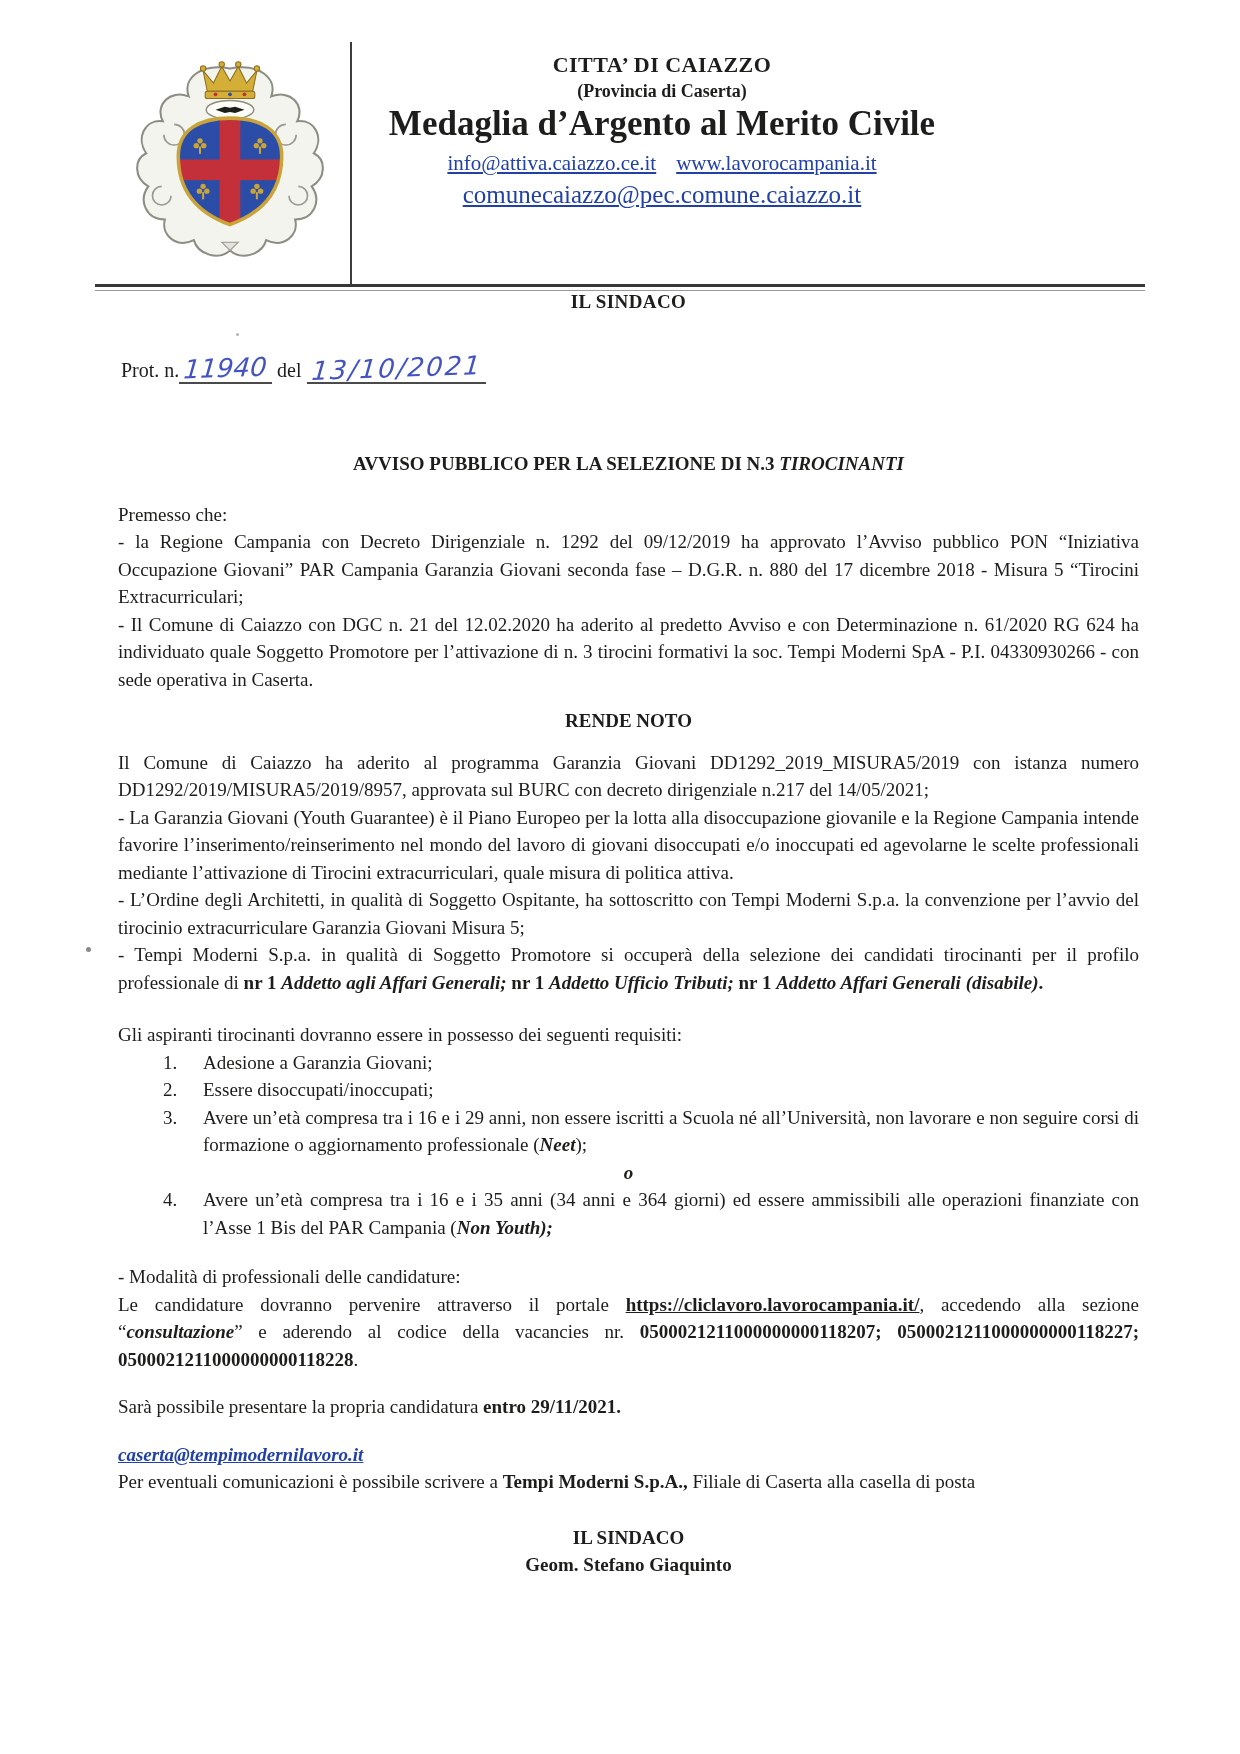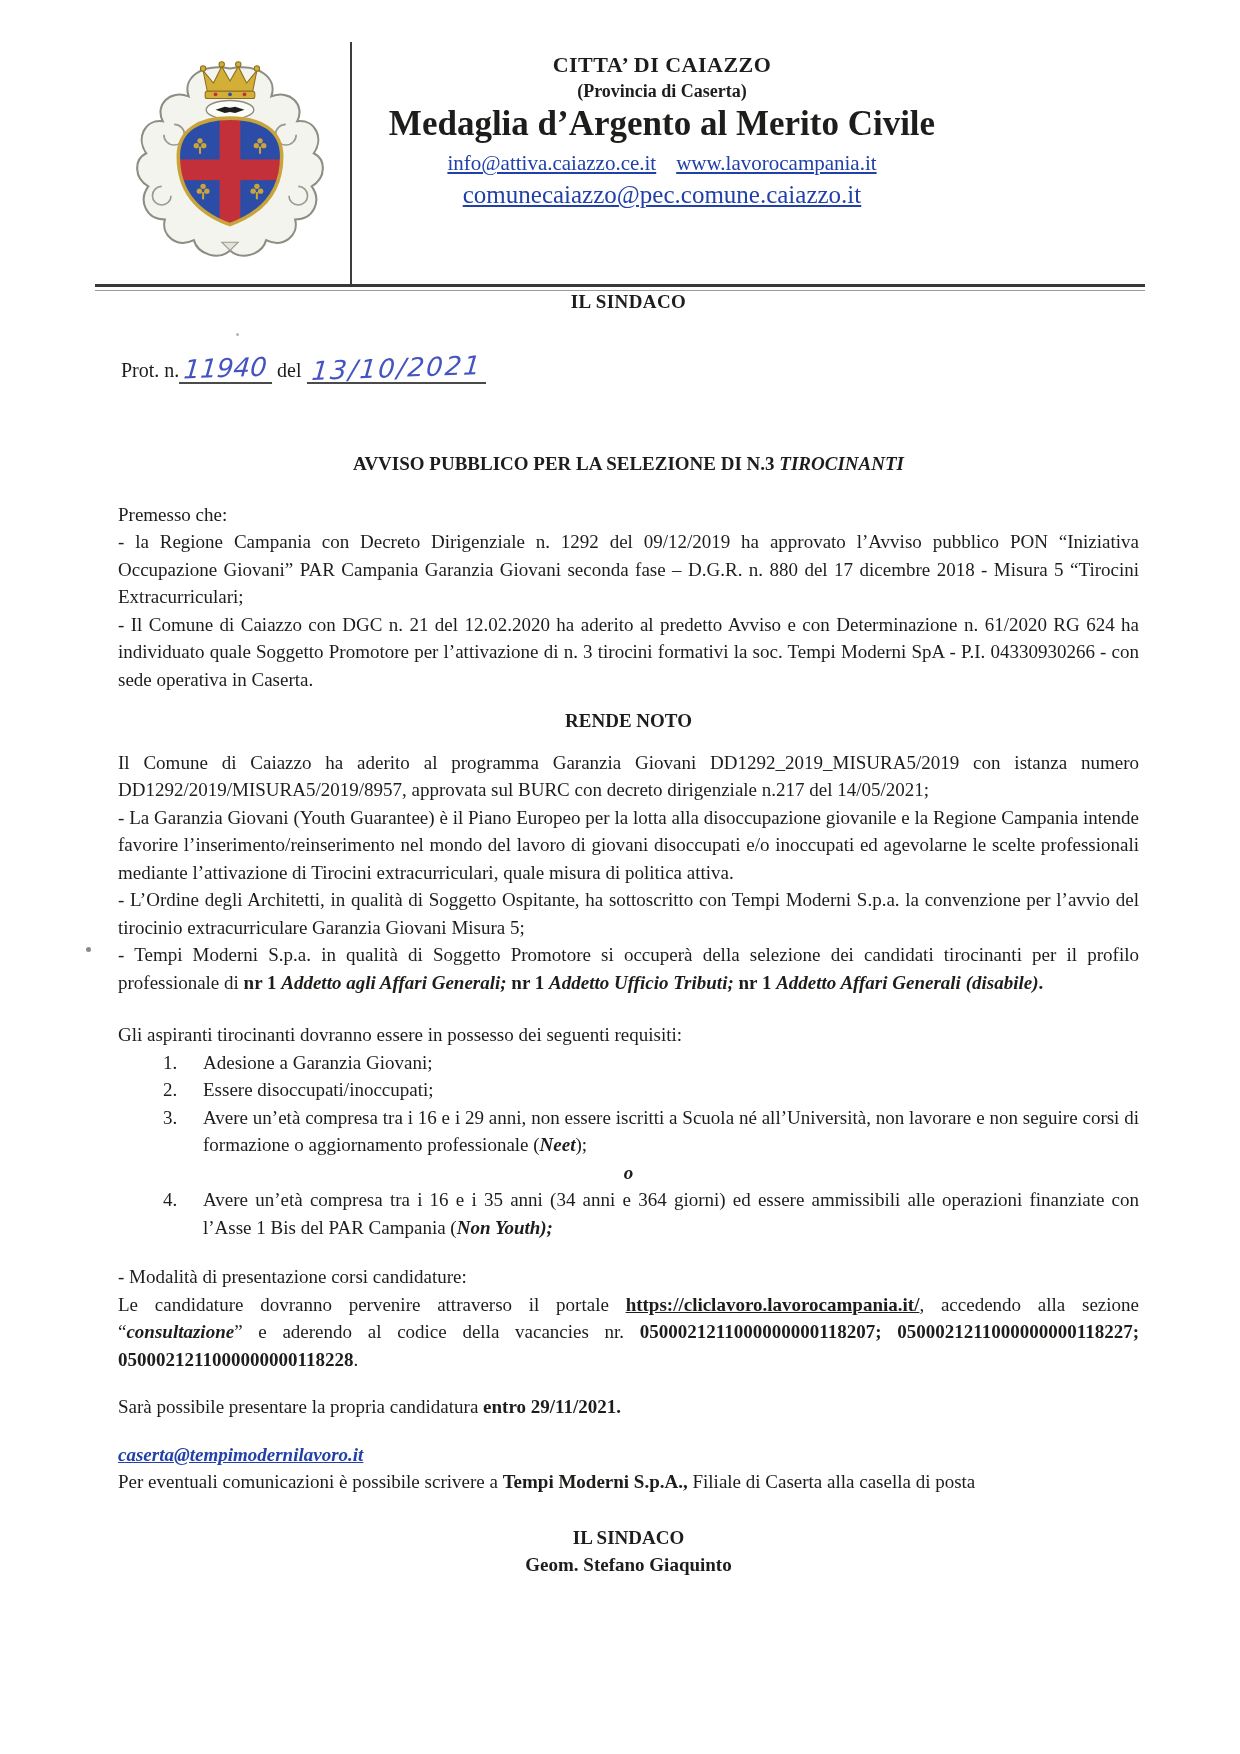--- a/index.html
+++ b/index.html
@@ -163,21 +163,21 @@
       <div class="blk p"><span>- L’Ordine degli Architetti, in qualità di Soggetto Ospitante, ha sottoscritto con Tempi Moderni S.p.a. la convenzione per l’avvio del tirocinio extracurriculare Garanzia Giovani Misura 5;</span></div>
       <div class="blk p"><span>- Tempi Moderni S.p.a. in qualità di Soggetto Promotore si occuperà della selezione dei candidati tirocinanti per il profilo professionale di </span><span class="b">nr 1 </span><span class="b i">Addetto agli Affari Generali;</span><span class="b"> nr 1 </span><span class="b i">Addetto Ufficio Tributi;</span><span class="b"> nr 1 </span><span class="b i">Addetto Affari Generali (disabile)</span><span class="b">.</span></div>
       <div style="height: 25px;"></div>
       <div class="blk p"><span>Gli aspiranti tirocinanti dovranno essere in possesso dei seguenti requisiti:</span></div>
       <div class="blk li"><span class="li-num">1.</span><span>Adesione a Garanzia Giovani;</span></div>
       <div class="blk li"><span class="li-num">2.</span><span>Essere disoccupati/inoccupati;</span></div>
       <div class="blk li"><span class="li-num">3.</span><span>Avere un’età compresa tra i 16 e i 29 anni, non essere iscritti a Scuola né all’Università, non lavorare e non seguire corsi di formazione o aggiornamento professionale (</span><span class="b i">Neet</span><span>);</span></div>
       <div class="blk center"><span class="b i">o</span></div>
       <div class="blk li"><span class="li-num">4.</span><span>Avere un’età compresa tra i 16 e i 35 anni (34 anni e 364 giorni) ed essere ammissibili alle operazioni finanziate con l’Asse 1 Bis del PAR Campania (</span><span class="b i">Non Youth);</span></div>
       <div style="height: 22px;"></div>
-      <div class="blk p"><span>- Modalità di presentazione corsi candidature:</span></div>
+      <div class="blk p"><span>- Modalità di professionali delle candidature:</span></div>
       <div class="blk p"><span>Le candidature dovranno pervenire attraverso il portale </span><a href="#" class="run-link b u">https://cliclavoro.lavorocampania.it/</a><span>, accedendo alla sezione “</span><span class="b i">consultazione</span><span>” e aderendo al codice della vacancies nr. </span><span class="b">0500021211000000000118207; 0500021211000000000118227; 0500021211000000000118228</span><span>.</span></div>
       <div style="height: 20px;"></div>
       <div class="blk p"><span>Sarà possibile presentare la propria candidatura </span><span class="b">entro 29/11/2021.</span></div>
       <div style="height: 20px;"></div>
       <div class="blk p"><a href="#" class="run-link blue b i u">caserta@tempimodernilavoro.it</a></div>
       <div class="blk p"><span>Per eventuali comunicazioni è possibile scrivere a </span><span class="b">Tempi Moderni S.p.A.,</span><span> Filiale di Caserta alla casella di posta</span></div>
       <div style="height: 28px;"></div>
       <div class="blk center"><span class="b">IL SINDACO</span></div>
       <div class="blk center"><span class="b">Geom. Stefano Giaquinto</span></div>
     </div>

